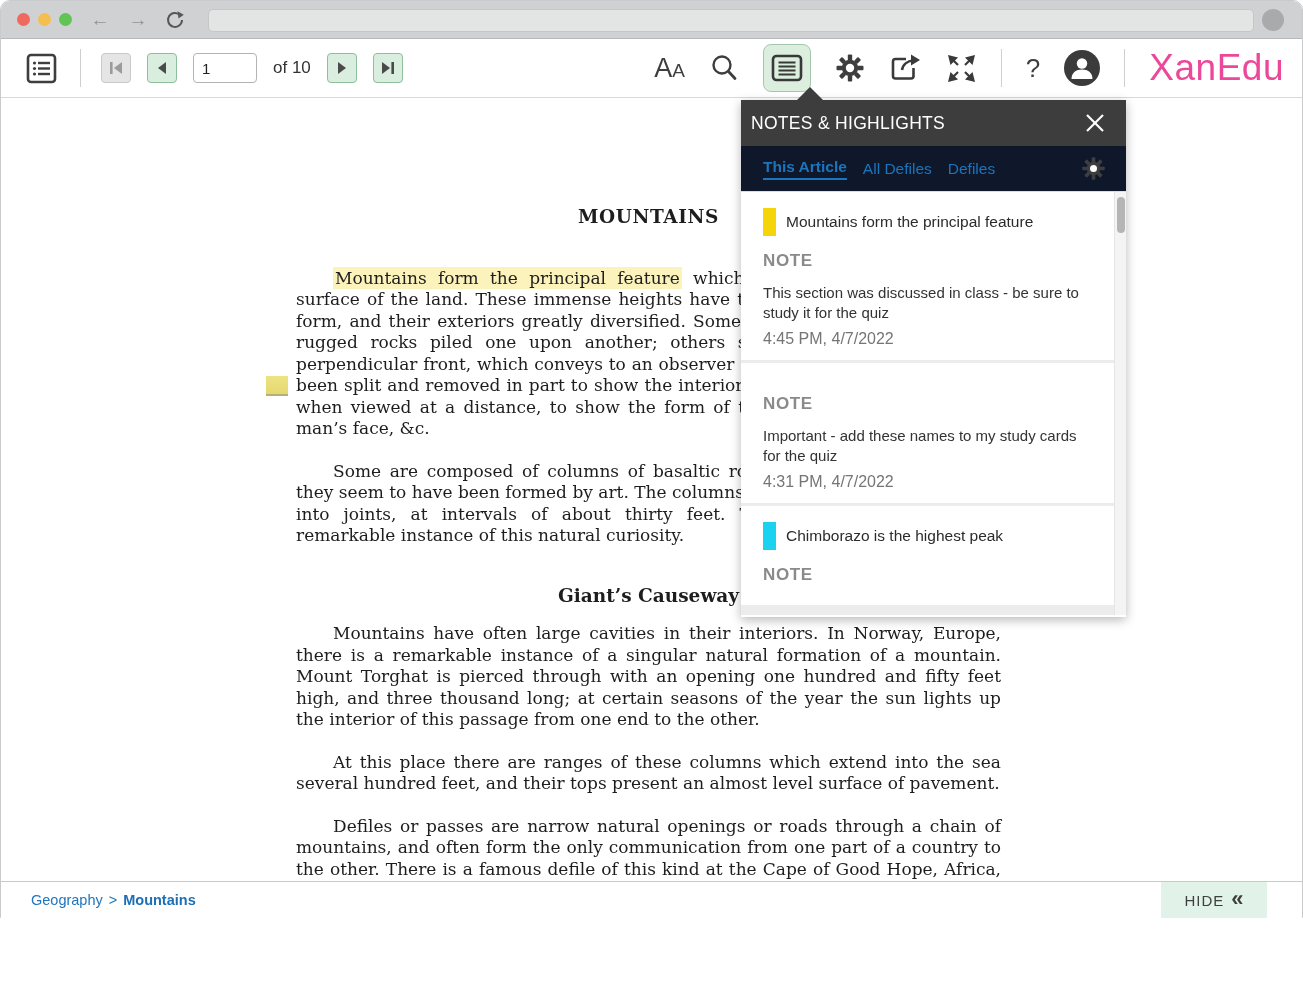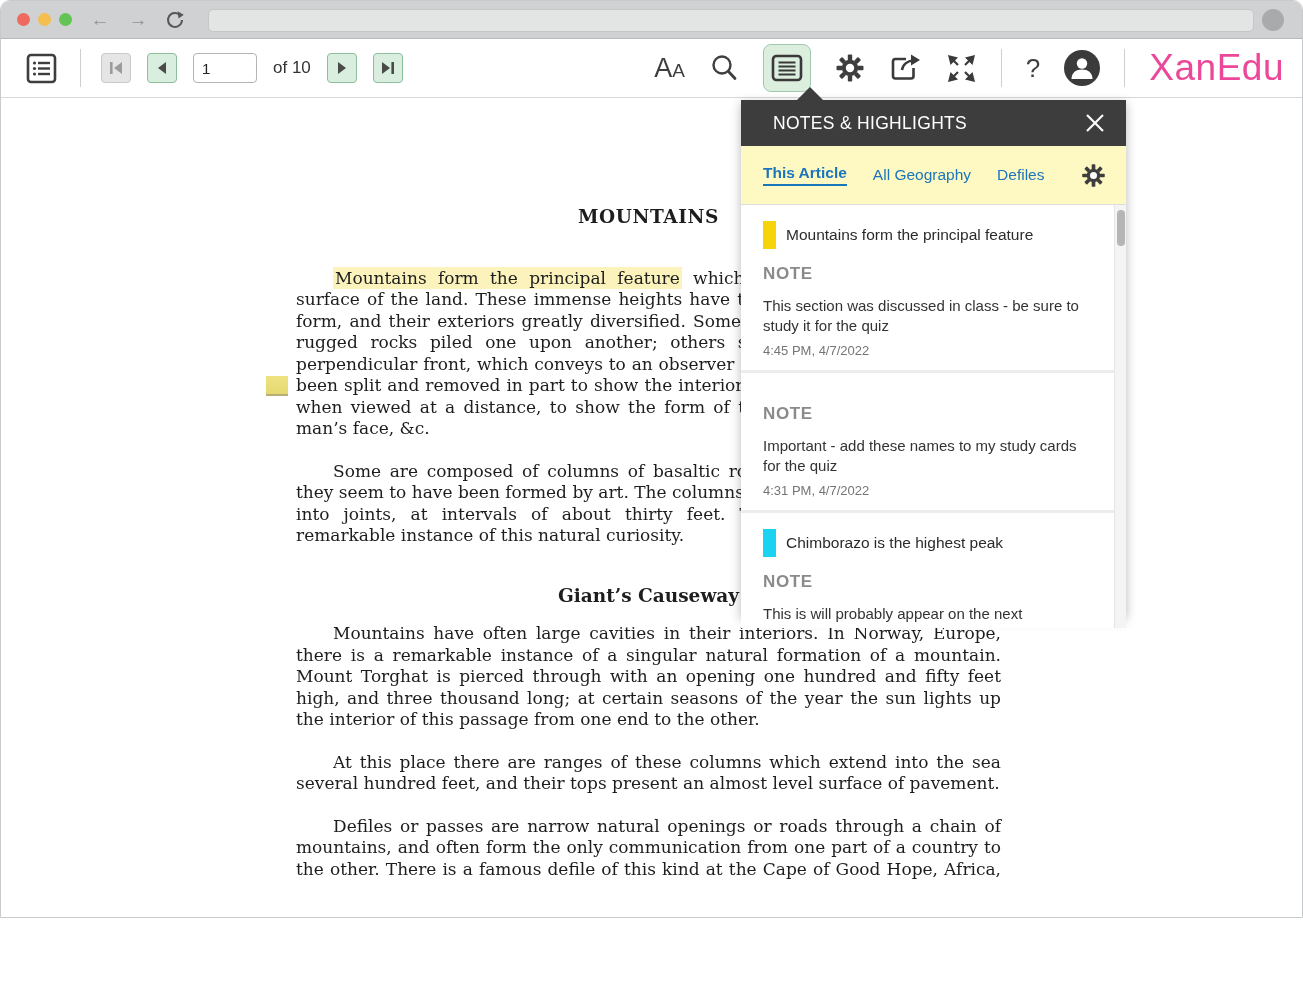--- a/index.html
+++ b/index.html
@@ -56,36 +56,36 @@
   .hl { padding:1px 2px; }
   .sticky-note { position:absolute; left:265px; top:278px; width:22px; height:20px;
     background:linear-gradient(#eee381,#e5d871); border-bottom:2px solid #b9ae74; cursor:pointer; }
 
   
   .panel { position:absolute; left:740px; top:99px; width:385px; height:517px; background:#fff;
     box-shadow:0 3px 10px rgba(0,0,0,.28); z-index:20; }
   .panel-caret { position:absolute; top:-13px; left:56px; width:0; height:0;
     border-left:13px solid transparent; border-right:13px solid transparent; border-bottom:13px solid #3d3d3d; }
   .panel-header { height:46px; background:#3d3d3d; color:#fff; display:flex; align-items:center;
-    justify-content:space-between; padding:0 20px 0 32px; }
+    justify-content:space-between; padding:0 20px 0 10px; }
   .panel-title { font-size:17.5px; letter-spacing:0.3px; }
   .panel-close { cursor:pointer; display:flex; }
-  .panel-tabs { height:59px; display:flex; align-items:center; gap:26px; padding:0 20px 0 22px;
-    border-bottom:1px solid #ddd; background:#fef9c3; }
+  .panel-tabs { height:46px; display:flex; align-items:center; gap:16px; padding:0 20px 0 22px;
+    border-bottom:1px solid #ddd; background:#0f172a; }
   .tab { font-size:15.5px; color:#1b75bc; cursor:pointer; }
   .tab.active { font-weight:bold; border-bottom:2px solid #1b75bc; padding-bottom:2px; }
   .panel-gear { margin-left:auto; cursor:pointer; display:flex; }
   .panel-list { position:relative; height:423px; overflow:hidden; background:#ececec; }
   .note-card { background:#fff; padding:16px 46px 12px 22px; margin-bottom:3px; }
   .note-head { display:flex; align-items:center; gap:10px; }
   .note-bar { width:13px; height:28px; flex:0 0 13px; }
   .note-title { font-size:15.5px; color:#2b2b2b; }
   .note-label { margin-top:15px; font-size:17px; font-weight:bold; letter-spacing:0.6px; color:#8a8a8a; }
   .note-body { margin-top:12px; font-size:15px; line-height:19.5px; color:#333; }
-  .note-time { margin-top:8px; font-size:13px; color:#757575; }
+  .note-time { margin-top:8px; font-size:16px; color:#757575; }
   .panel-scroll { position:absolute; right:0; top:0; width:12px; height:423px; background:#f4f4f4;
     border-left:1px solid #e5e5e5; }
   .panel-thumb { position:absolute; left:2px; top:5px; width:8px; height:36px; background:#b5b5b5; border-radius:4px; }
 
   
   .bottom-bar { position:absolute; left:0; top:880px; width:100%; height:37px; background:#fff;
     border-top:1px solid #c9c9c9; z-index:30; }
   .crumbs { position:absolute; left:30px; top:0; height:36px; display:flex; align-items:center; gap:6px; font-size:14.5px; }
   .crumb { color:#2176bd; cursor:pointer; }
   .crumb-sep { color:#2176bd; }
@@ -257,21 +257,21 @@
         <div class="panel-title">NOTES &amp; HIGHLIGHTS</div>
         <div class="panel-close">
           <svg width="22" height="22" viewBox="0 0 22 22">
               <line x1="3" y1="3" x2="19" y2="19" stroke="#fff" stroke-width="2.2"></line>
               <line x1="19" y1="3" x2="3" y2="19" stroke="#fff" stroke-width="2.2"></line>
             </svg>
         </div>
       </div>
       <div class="panel-tabs">
         <div class="tab active">This Article</div>
-        <div class="tab">All Geography</div>
+        <div class="tab">All Defiles</div>
         <div class="tab">Defiles</div>
         <div class="panel-gear">
           <svg width="25" height="25" viewBox="0 0 30 30">
             <g fill="#3e3e3e">
               <rect x="12.8" y="1.5" width="4.4" height="6" rx="1"></rect>
                 <rect x="12.8" y="22.5" width="4.4" height="6" rx="1"></rect>
               <rect x="1.5" y="12.8" width="6" height="4.4" rx="1"></rect>
                 <rect x="22.5" y="12.8" width="6" height="4.4" rx="1"></rect>
               <rect x="12.8" y="1.5" width="4.4" height="6" rx="1" transform="rotate(45 15 15)"></rect>
               <rect x="12.8" y="22.5" width="4.4" height="6" rx="1" transform="rotate(45 15 15)"></rect>
@@ -297,24 +297,34 @@
           <div class="note-label">NOTE</div>
           <div class="note-body">Important - add these names to my study cards for the quiz</div>
           <div class="note-time">4:31 PM, 4/7/2022</div>
         </div>
         <div class="note-card">
           <div class="note-head">
             <div class="note-bar" style="background-color: rgb(27, 211, 241);"></div>
             <div class="note-title">Chimborazo is the highest peak</div>
           </div>
           <div class="note-label">NOTE</div>
-          <div class="note-body">This is will probably appear on the next</div>
           <div class="note-time"></div>
         </div>
         <div class="panel-scroll">
           <div class="panel-thumb"></div>
         </div>
       </div>
     </div>
 
+    <div class="bottom-bar">
+      <div class="crumbs">
+        <span class="crumb">Geography</span>
+        <span class="crumb-sep">&gt;</span>
+        <span class="crumb current">Mountains</span>
+      </div>
+      <div class="hide-btn">
+        <span class="hide-label">HIDE</span>
+        <span class="hide-chevrons">«</span>
+      </div>
+    </div>
 
   </div>
 </div>
 
 </body></html>

